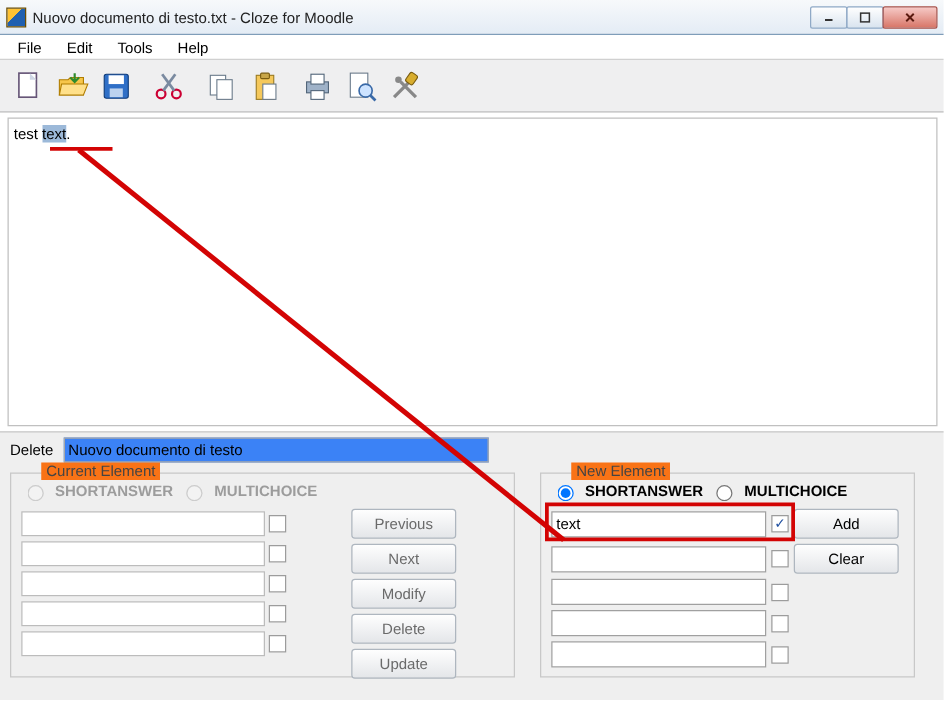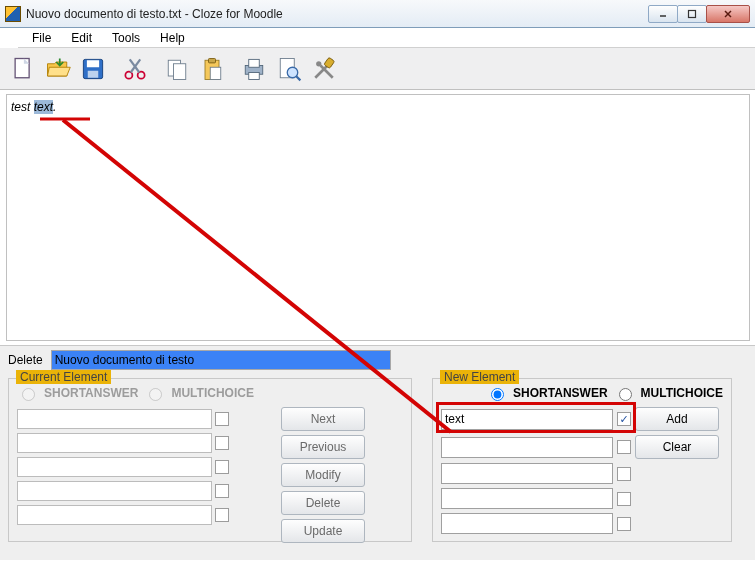--- a/index.html
+++ b/index.html
@@ -9,46 +9,46 @@
   
   .titlebar { height: 28px; background: linear-gradient(#f7f9fb, #e4ecf5); border-bottom: 1px solid #7f9db9; display: flex; align-items: center; padding: 0 5px; }
   .titlebar .appicon { width: 16px; height: 16px; margin-right: 5px; background: linear-gradient(135deg,#ffc233 40%,#2060b0 40%); border: 1px solid #6b4c00; }
   .titlebar .title { flex: 1; color: #222; }
   .winbtns { display: flex; gap: 0; }
   .winbtn { width: 30px; height: 18px; background: linear-gradient(#fefefe,#d9e4ef); border: 1px solid #8fa9c6; margin-left: -1px; display: flex; align-items: center; justify-content: center; border-radius: 2px; }
   .winbtn.close { width: 44px; background: linear-gradient(#f6c9c6,#d87668); border-color: #a85048; }
   .winbtn svg { width: 10px; height: 10px; }
 
   
-  .menubar { height: 20px; display: flex; align-items: center; padding: 0 6px; gap: 4px; border-bottom: 1px solid #d0d0d0; margin-left: 18px; }
+  .menubar { height: 20px; display: flex; align-items: center; padding: 0 6px; gap: 4px; border-bottom: 1px solid #d0d0d0; }
   .menubar span { padding: 2px 8px; }
 
   
   .toolbar { height: 42px; padding: 4px 6px; display: flex; align-items: center; gap: 1px; border-bottom: 1px solid #c0c0c0; background: #efeff0; }
   .tbtn { width: 34px; height: 34px; border: 1px solid transparent; display: flex; align-items: center; justify-content: center; border-radius: 3px; }
   .tbtn svg { width: 28px; height: 28px; }
 
   
   .editor-wrap { padding: 4px 6px; }
-  .editor { width: 744px; height: 247px; border: 1px solid #c0c0c0; background: #fff; padding: 4px; font-family: Tahoma, sans-serif; font-size: 13px; color: #000; position: relative; font-style: italic; }
+  .editor { width: 744px; height: 247px; border: 1px solid #c0c0c0; background: #fff; padding: 4px; font-family: Tahoma, sans-serif; font-size: 13px; color: #000; position: relative; }
   .sel { background: #9cb9d9; }
 
   
   .bottom { padding: 4px 8px; background: #efefef; border-top: 1px solid #c8c8c8; height: 215px; }
   .title-row { display: flex; align-items: center; gap: 8px; margin-bottom: 8px; }
   .title-row label { font-weight: normal; }
   .title-input { width: 340px; height: 20px; border: 1px solid #a8a8a8; padding: 1px 3px; background: #3b82f6; }
 
   .panels { display: flex; gap: 20px; }
   .fieldset { border: 1px solid #c8c8c8; padding: 6px 8px 8px 8px; position: relative; }
-  .fieldset .legend { position: absolute; top: -9px; left: 7px; background: #eab308; padding: 0 4px; font-weight: normal; color: #444; }
+  .fieldset .legend { position: absolute; top: -9px; left: 24px; background: #f97316; padding: 0 4px; font-weight: normal; color: #444; }
   .current { width: 404px; height: 164px; }
   .newel { width: 300px; height: 164px; }
 
-  .radio-row { display: flex; align-items: center; gap: 6px; margin-bottom: 6px; justify-content: flex-end; }
+  .radio-row { display: flex; align-items: center; gap: 6px; margin-bottom: 6px; }
   .radio-row .rlabel { font-weight: bold; color: #000; }
   .current .radio-row .rlabel { color: #9c9c9c; }
   .current .radio-row input { accent-color: #ccc; }
 
   .cur-body { display: flex; gap: 6px; }
   .cur-left { display: flex; flex-direction: column; gap: 4px; }
   .cur-left .row { display: flex; align-items: center; gap: 3px; }
   .txt { width: 195px; height: 20px; border: 1px solid #bcbcbc; background: #fff; }
   .chk { width: 14px; height: 14px; border: 1px solid #9c9c9c; background: #fff; display: inline-block; }
   .chk.checked::after { content: "✓"; font-size: 11px; color: #2050a0; display: block; line-height: 12px; text-align: center; }
@@ -208,22 +208,22 @@
               <input class="txt" type="text" style="">
               <span class="chk"></span>
             </div>
           <div class="row">
               <input class="txt" type="text" style="">
               <span class="chk"></span>
             </div>
         </div>
         <div style="width:40px"></div>
         <div class="cur-btns">
+          <div class="btn">Previous</div>
           <div class="btn">Next</div>
-          <div class="btn">Previous</div>
           <div class="btn">Modify</div>
           <div class="btn">Delete</div>
           <div class="btn">Update</div>
         </div>
       </div>
     </div>
 
     <div class="fieldset newel">
       <span class="legend">New Element</span>
       <div class="radio-row">

